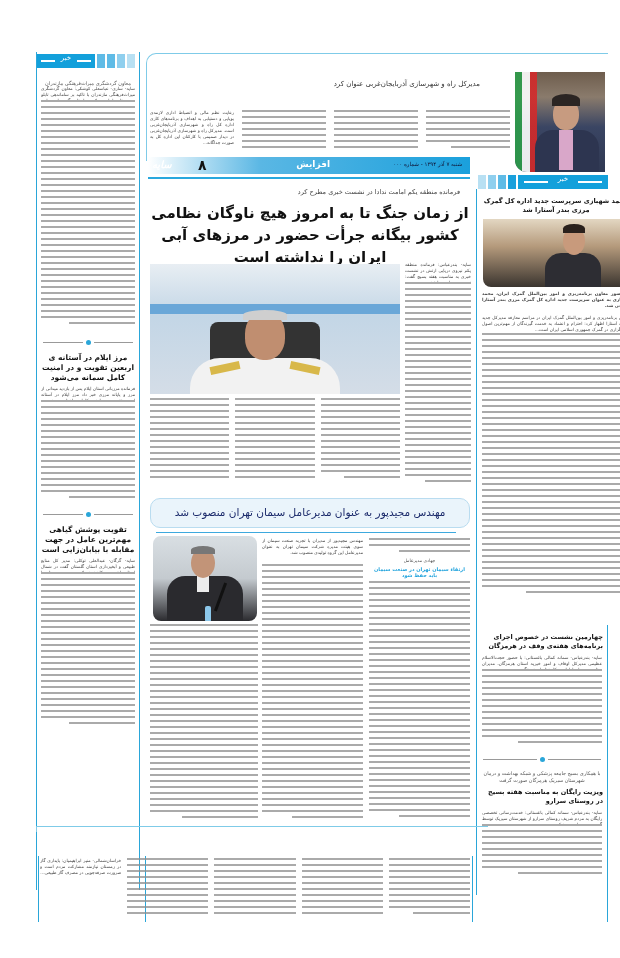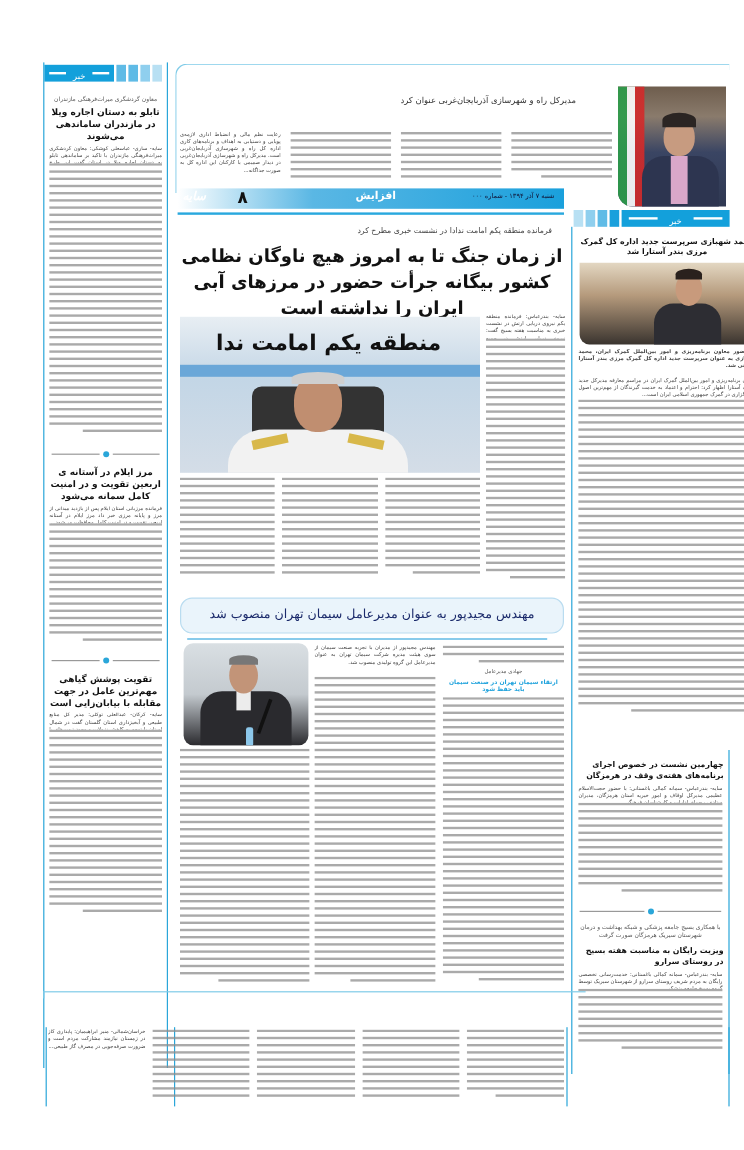--- a/index.html
+++ b/index.html
@@ -9,21 +9,21 @@
   .page { position: absolute; left: 0; top: 0; width: 620px; height: 958px; }
 
   
   .lines { position: relative; overflow: hidden; }
   .lines span.l { display: block; height: 2px; background: #8d8d8d; margin: 0 0 4px 0; opacity: .75; }
   .lines span.l.s { width: 70%; margin-right: 0; }
   .txt { font-size: 4.4px; line-height: 6px; color: #444; text-align: justify; overflow: hidden; }
 
   
   .left-col { position: absolute; left: 36px; top: 52px; width: 104px; height: 838px; border-left: 1px solid #2aa6d9; border-right: 1px solid #2aa6d9; background: #fff; }
-  .khabar-bar { position: absolute; height: 14px; background: #13a0db; display: flex; align-items: flex-end; justify-content: center; color: #fff; font-size: 7px; }
+  .khabar-bar { position: absolute; height: 14px; background: #13a0db; display: flex; align-items: flex-start; justify-content: center; color: #fff; font-size: 7px; }
   .khabar-bar .line { position: absolute; top: 6px; height: 2px; background: #fff; }
   .sq { position: absolute; width: 8px; height: 14px; background: #5fbbe6; }
   .sq.b { background: #8fcfee; }
   .sq.c { background: #b8e0f3; }
 
   .lc-kicker { font-size: 5px; color: #555; text-align: center; margin-top: 10px; }
   .lc-title { font-size: 7.5px; font-weight: bold; color: #111; text-align: center; line-height: 10px; margin: 3px 4px; }
   .lc-body { padding: 0 4px; }
   .sep-dot { display: flex; align-items: center; margin: 8px 6px; }
   .sep-dot .ln { flex: 1; height: 1px; background: #999; }
@@ -118,21 +118,20 @@
       <span>خبر</span>
       <span class="line" style="right:4px;width:14px;"></span>
     </div>
     <div class="sq" style="left:60px;top:2px;"></div>
     <div class="sq" style="left:70px;top:2px;"></div>
     <div class="sq b" style="left:80px;top:2px;"></div>
     <div class="sq c" style="left:90px;top:2px;"></div>
 
     <div style="padding-top:18px;">
       <div class="lc-kicker">معاون گردشگری میراث‌فرهنگی مازندران</div>
-      <div class="lc-title">تابلو به دستان اجاره ویلا در مازندران ساماندهی می‌شوند</div>
       <div class="lc-body">
         <div class="txt" style="height:14px;">سایه- ساری- عباسعلی کوشکی: معاون گردشگری میراث‌فرهنگی مازندران با تاکید بر ساماندهی تابلو به دستان اجاره ویلا در استان گفت این طرح بصورت پایلوت در بابلسر انجام می‌شود...</div>
         <div class="lines" style="height:232px;">
           <span class="l"></span>
             <span class="l"></span>
             <span class="l"></span>
             <span class="l"></span>
             <span class="l"></span>
             <span class="l"></span>
             <span class="l"></span>
@@ -391,21 +390,20 @@
           <span class="l"></span>
           <span class="l"></span>
           <span class="l s"></span>
       </div>
     </div>
   </div>
 
   <div class="story-kicker">فرمانده منطقه یکم امامت ندادا در نشست خبری مطرح کرد</div>
   <div class="story-head">از زمان جنگ تا به امروز هیچ ناوگان نظامی کشور بیگانه جرأت حضور در مرزهای آبی ایران را نداشته است</div>
   <div class="story-photo">
-    <div class="banner">منطقه یکم امامت ندا</div>
     <div class="strip"></div>
     <div class="chair"></div>
     <div class="uniform"></div>
     <div class="epaulet-l"></div>
       <div class="epaulet-r"></div>
     <div class="face"></div>
       <div class="cap"></div>
   </div>
   <div class="story-col-right">
     <div class="txt" style="height:20px;">سایه- بندرعباس: فرمانده منطقه یکم نیروی دریایی ارتش در نشست خبری به مناسبت هفته بسیج گفت: نیروی دریایی ارتش در جمیع خبرنگاران و رسانه‌ها...</div>

